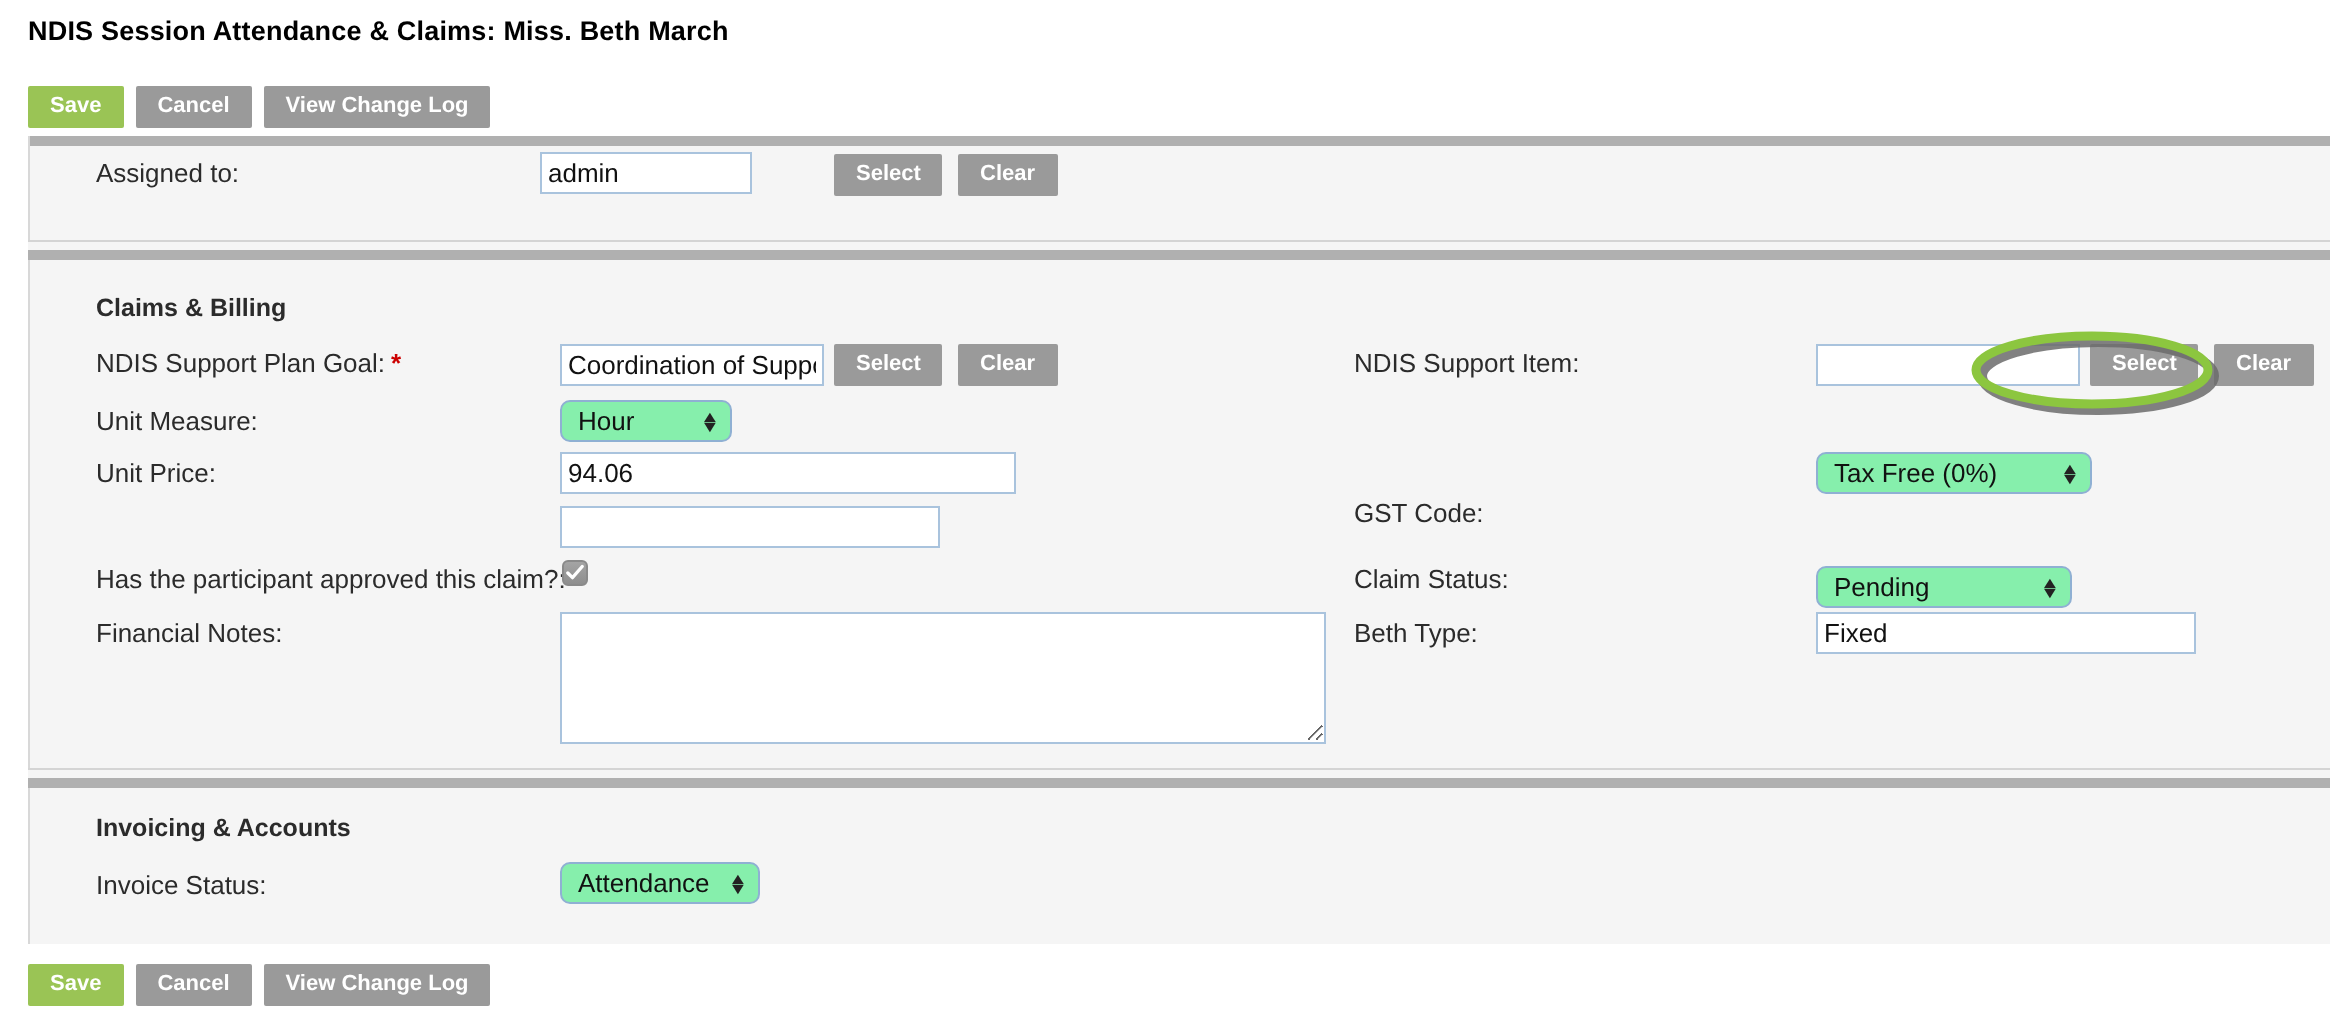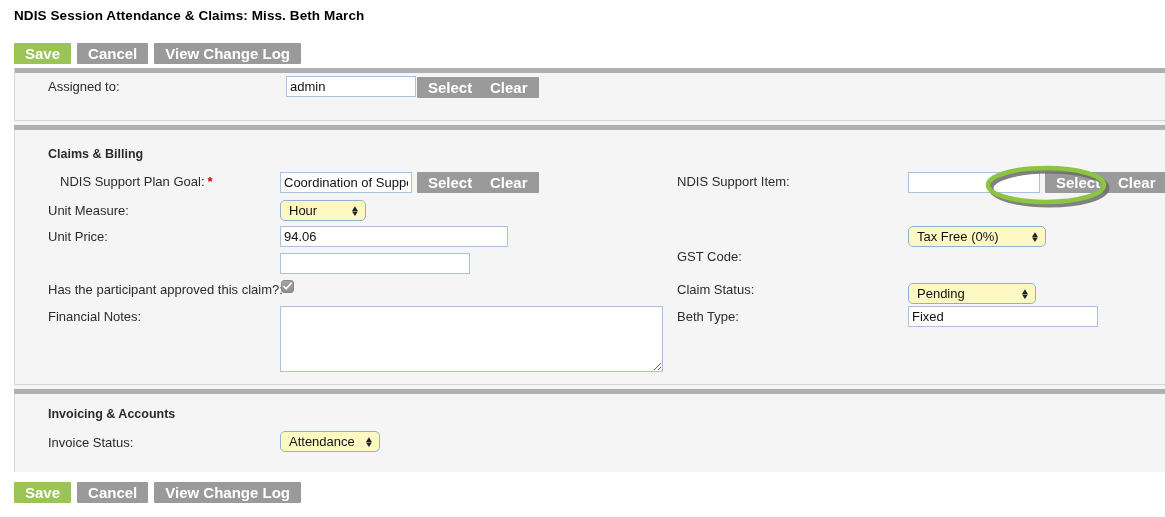--- a/index.html
+++ b/index.html
@@ -38,21 +38,21 @@
   }
   .toolbar-top  { top: 43px; }
   .toolbar-bot  { top: 482px; }
 
   .btn {
     display: inline-flex;
     align-items: center;
     justify-content: center;
     height: 21px;
     padding: 0 11px;
-    font-size: 15px;
+    font-size: 11px;
     font-weight: bold;
     color: #ffffff;
     background: #9a9a9a;
     border: none;
     border-radius: 1px;
     cursor: pointer;
     white-space: nowrap;
     font-family: "Liberation Sans", sans-serif;
     line-height: 1;
   }
@@ -135,21 +135,21 @@
     border: 1px solid #a9c3dd;
     border-radius: 0;
     outline: none;
   }
   input.txt::placeholder { color: #9b9b9b; }
 
   .selectbox {
     position: absolute;
     box-sizing: border-box;
     height: 21px;
-    background: #fef9c3;
+    background: #86efac;
     border: 1px solid #8fb0d3;
     border-radius: 5px;
     display: flex;
     align-items: center;
     padding: 0 6px 0 8px;
     font-size: 13px;
     color: #111;
     cursor: default;
     white-space: nowrap;
     text-align: right;
@@ -207,33 +207,33 @@
   <button class="btn btn-save">Save</button>
   <button class="btn">Cancel</button>
   <button class="btn">View Change Log</button>
 </div>
 
 <div class="panel">
   <div class="panel-topbar"></div>
   <div class="panel-leftedge"></div>
 
   <div class="field-label" style="left:34px; top:11px;">Assigned to:</div>
-  <input class="txt" style="left: 272px; top: 8px; width: 130px;" value="admin">
+  <input class="txt" style="left: 256px; top: 8px; width: 106px;" value="admin">
   <button class="btn" style="position:absolute; left:403px; top:9px;">Select</button>
   <button class="btn" style="position:absolute; left:465px; top:9px;">Clear</button>
 
   <div class="divider" style="top:52px;">
     <div class="hair"></div>
       <div class="gap"></div>
       <div class="bar"></div>
   </div>
 
   <div class="section-title" style="left:34px; top:79px;">Claims &amp; Billing</div>
 
-  <div class="field-label" style="left:34px; top:106px;margin-left:12px;">
+  <div class="field-label" style="left:34px; top:106px;">
     <span>NDIS Support Plan Goal:</span><span class="req">*</span>
   </div>
   <input class="txt" style="left: 266px; top: 104px; width: 132px;" value="Coordination of Support">
   <button class="btn" style="position:absolute; left:403px; top:104px;">Select</button>
   <button class="btn" style="position:absolute; left:465px; top:104px;">Clear</button>
 
   <div class="field-label" style="left:34px; top:135px;">Unit Measure:</div>
   <div class="selectbox" style="left:266px; top:132px; width:86px;">
     <span class="sel-text">Hour</span>
     <span class="arrows">

